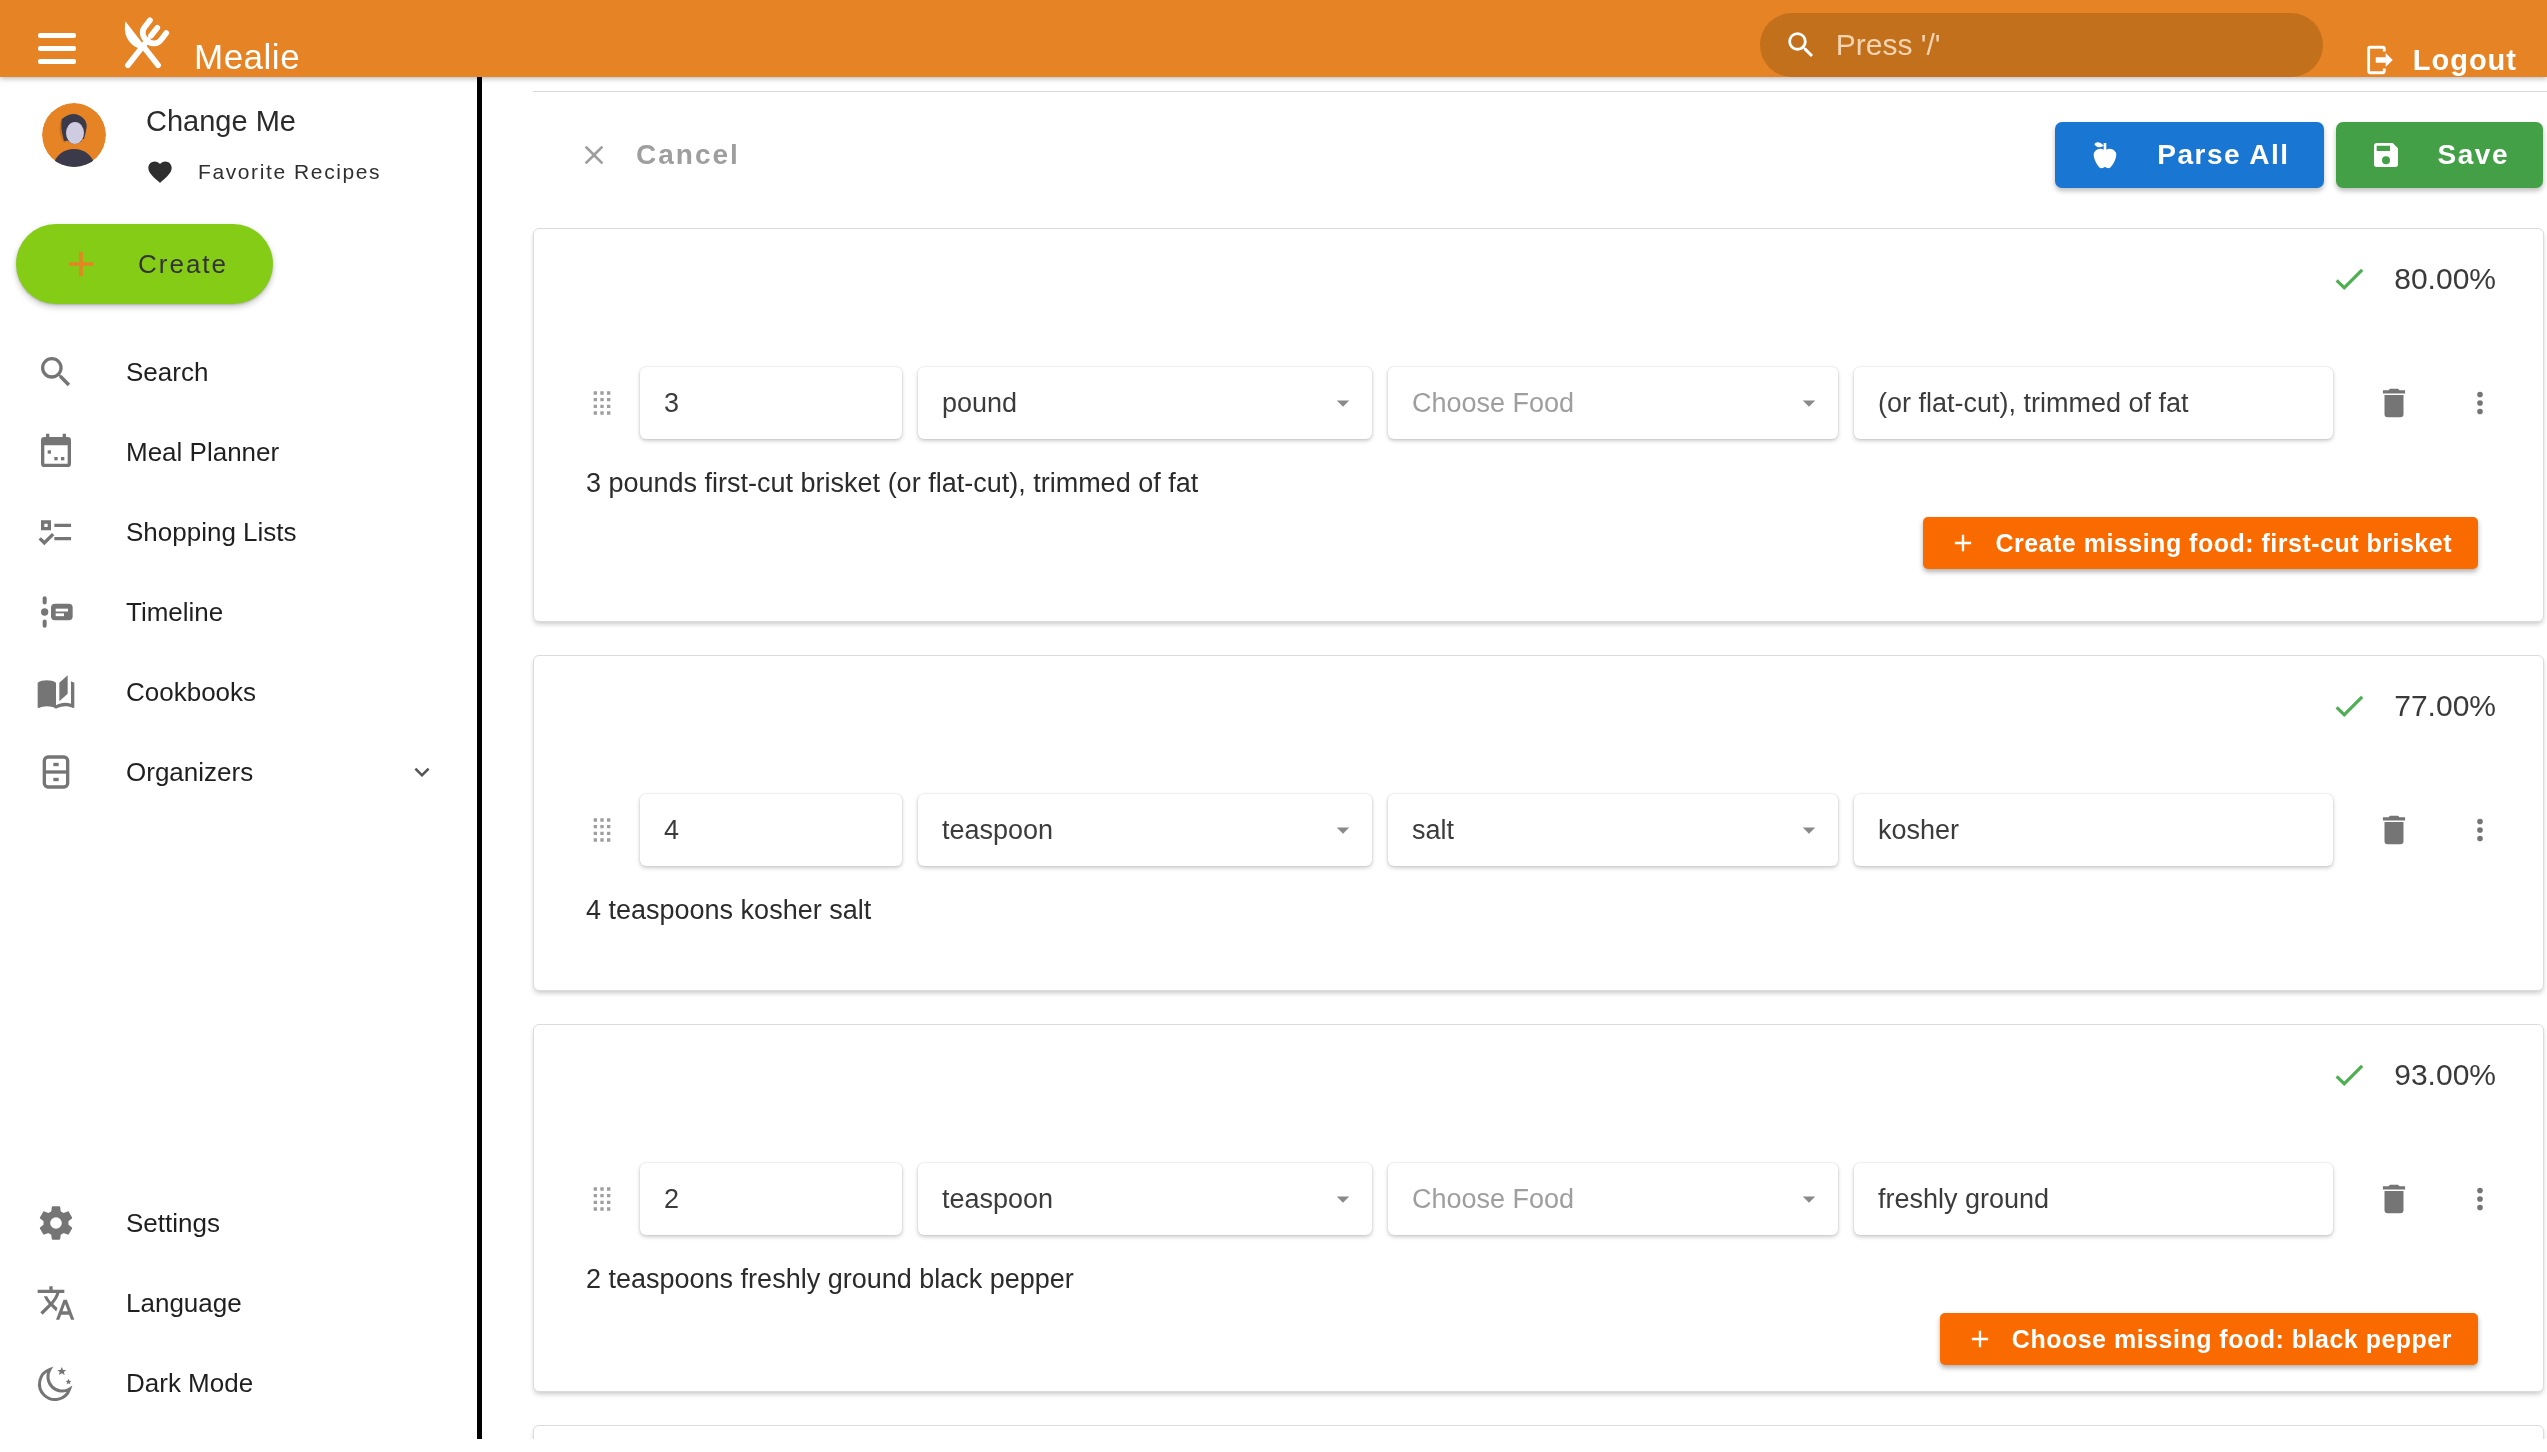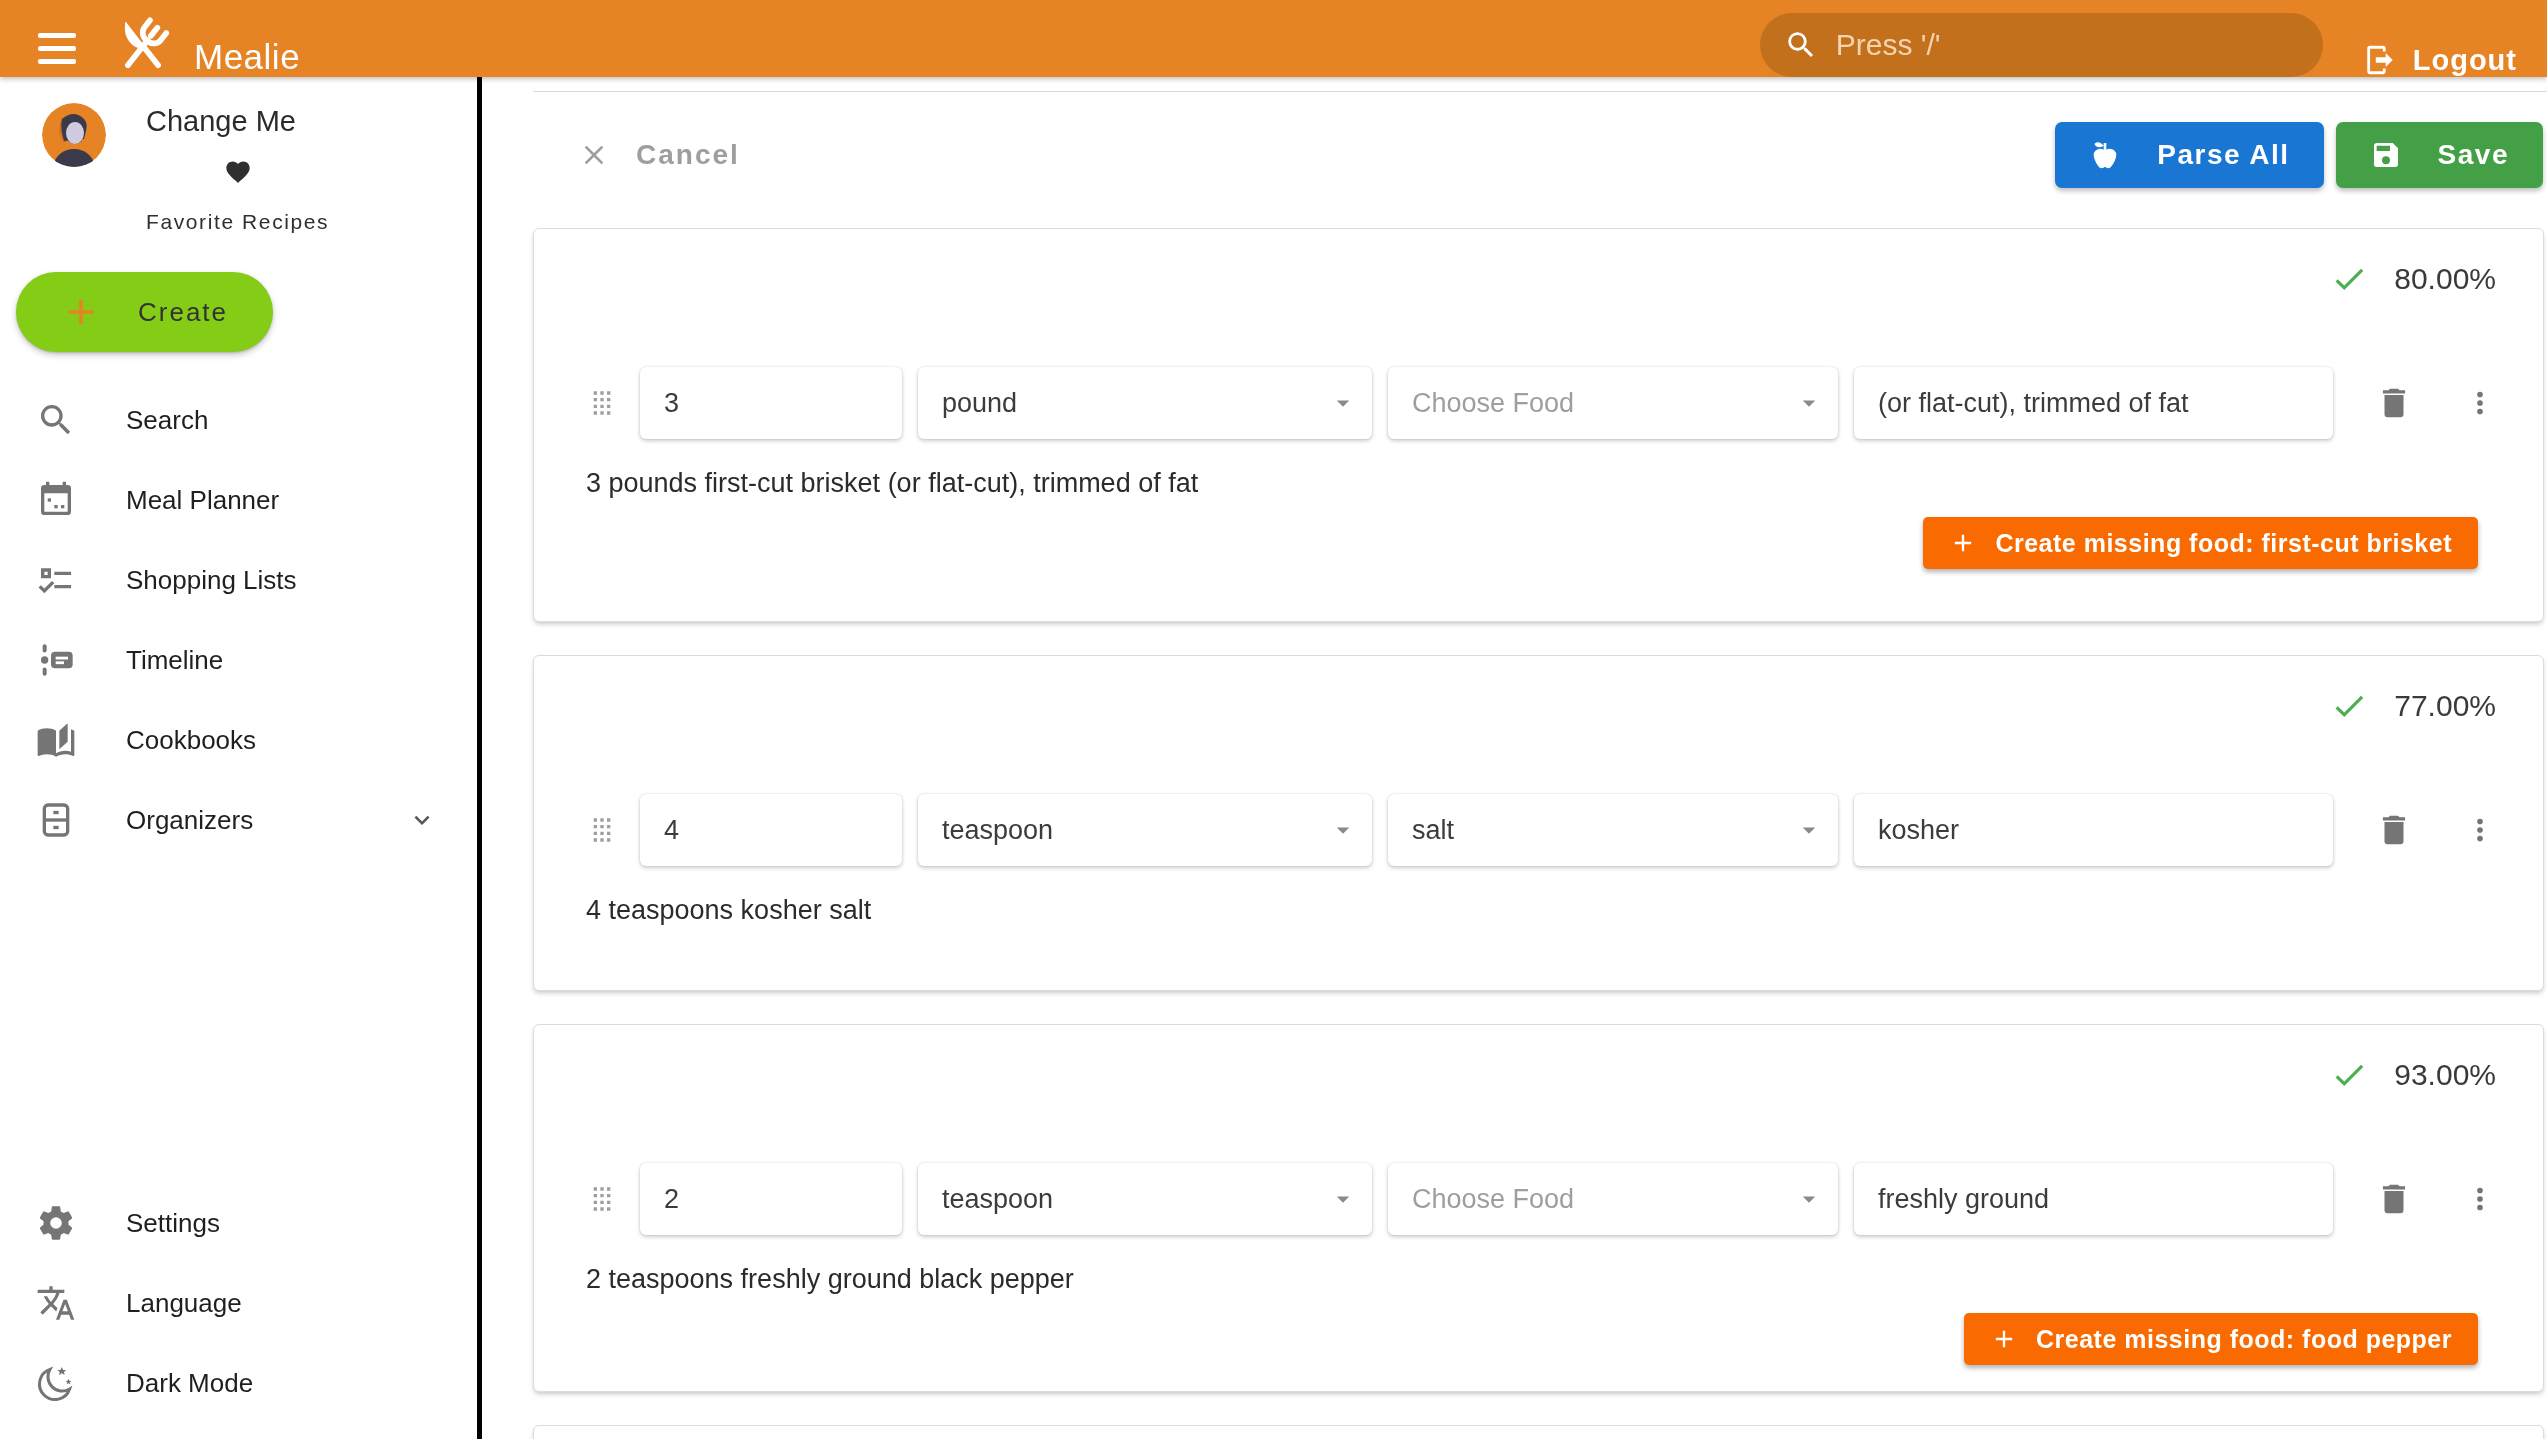--- a/index.html
+++ b/index.html
@@ -39,21 +39,21 @@
   .sidebar{width:482px;flex:none;border-right:5px solid #000000;display:flex;flex-direction:column;
     padding-top:26px;background:#fff;}
   .main{flex:1;padding:14px 0 0 51px;overflow:hidden;}
 
   
   .user-block{display:flex;padding-left:42px;margin-bottom:38px;}
   .avatar{width:64px;height:64px;border-radius:50%;overflow:hidden;flex:none;}
   .user-meta{margin-left:40px;padding-top:2px;}
   .user-name{font-size:29px;color:#2B2B2B;}
   .fav-btn{display:flex;align-items:center;gap:24px;margin-top:20px;border:none;background:transparent;
-    cursor:pointer;font-family:inherit;font-size:21px;font-weight:500;letter-spacing:1.6px;color:#2F2F2F;flex-direction:column;}
+    cursor:pointer;font-family:inherit;font-size:21px;font-weight:500;letter-spacing:1.6px;color:#2F2F2F;}
   .create-btn{display:flex;align-items:center;margin-left:16px;width:257px;height:80px;border:none;
     border-radius:40px;background:#84cc16;cursor:pointer;padding-left:44px;gap:36px;
     box-shadow:0 3px 6px rgba(0,0,0,.22),0 1px 2px rgba(0,0,0,.15);font-family:inherit;}
   .create-btn .lbl{font-size:26px;font-weight:500;letter-spacing:2px;color:#333;}
   .nav-list{margin-top:28px;}
   .nav-item{display:flex;align-items:center;height:80px;padding:0 40px 0 36px;cursor:pointer;}
   .nav-item .nav-label{margin-left:50px;font-size:26px;color:#1F1F1F;}
   .nav-item .spacer{flex:1;}
   .sidebar-footer{margin-top:auto;padding-bottom:16px;}
 
@@ -408,21 +408,21 @@
                 <path d="M12,16A2,2 0 0,1 14,18A2,2 0 0,1 12,20A2,2 0 0,1 10,18A2,2 0 0,1 12,16M12,10A2,2 0 0,1 14,12A2,2 0 0,1 12,14A2,2 0 0,1 10,12A2,2 0 0,1 12,10M12,4A2,2 0 0,1 14,6A2,2 0 0,1 12,8A2,2 0 0,1 10,6A2,2 0 0,1 12,4Z"></path>
               </svg>
           </button>
         </div>
         <p class="card-summary">2 teaspoons freshly ground black pepper</p>
         <div class="card-actions">
           <button class="missing-food-btn">
             <svg width="28" height="28" viewBox="0 0 24 24" fill="#fff">
                 <path d="M19,13H13V19H11V13H5V11H11V5H13V11H19V13Z"></path>
               </svg>
-            <span>Create missing food: food pepper</span>
+            <span>Choose missing food: black pepper</span>
           </button>
         </div>
       </section>
 
       <section class="card card-sliver"></section>
     </div>
   </main>
 </div>
 
 

